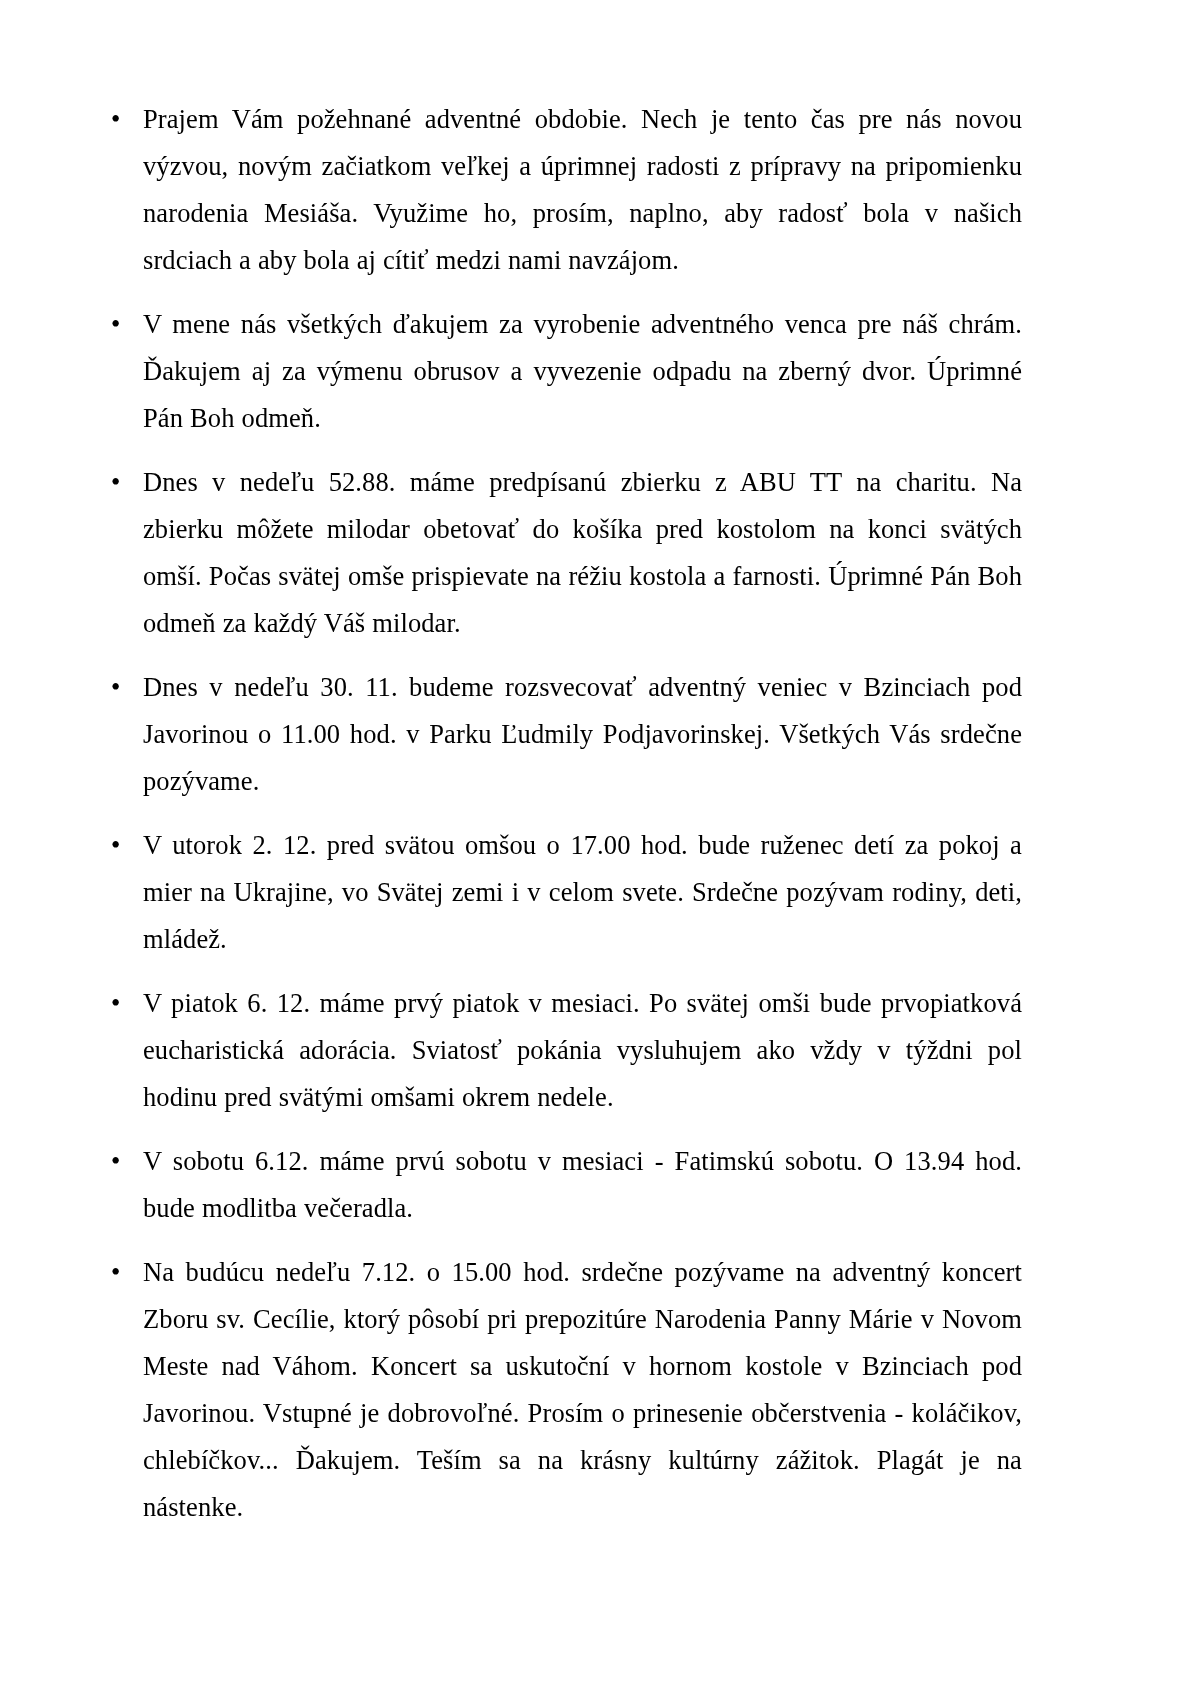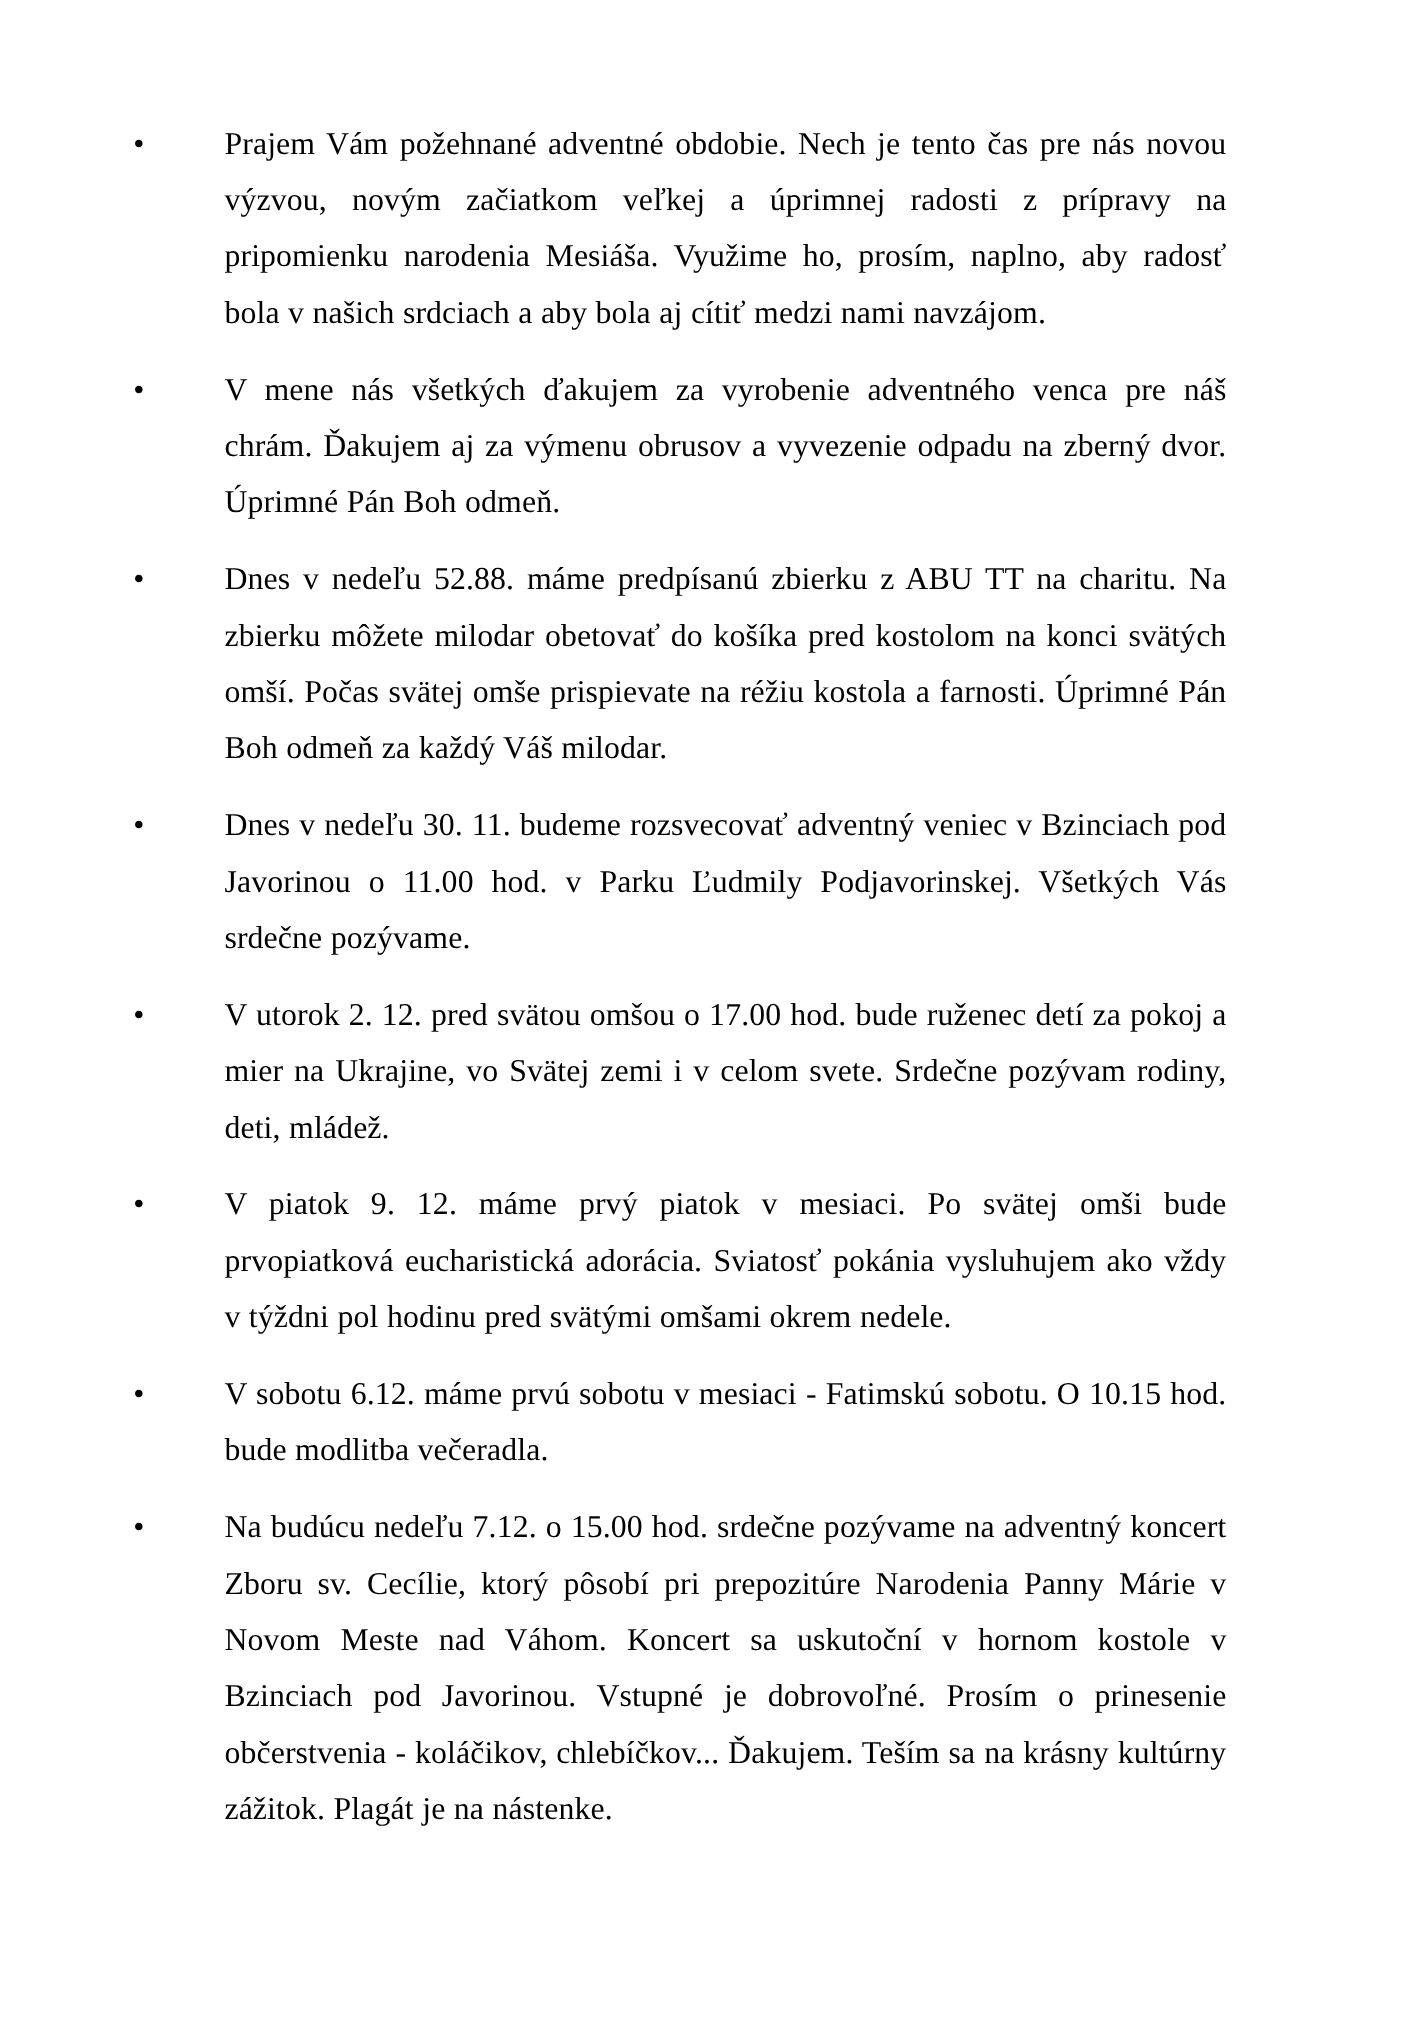--- a/index.html
+++ b/index.html
@@ -54,21 +54,20 @@
     top: 0;
     width: 20px;
     line-height: 47px;
     font-size: 26.5px;
     text-align: left;
   }
   li.announcement .para-text {
     display: block;
     text-align: justify;
     text-align-last: left;
-    margin-left: 44px;
   }
 </style>
 </head>
 <body>
 
 <div class="page">
   <div class="content">
     <ul class="announcements">
         <li class="announcement">
           <span class="bullet-marker">•</span>
@@ -85,25 +84,25 @@
         <li class="announcement">
           <span class="bullet-marker">•</span>
           <span class="para-text">Dnes v nedeľu 30. 11. budeme rozsvecovať adventný veniec v Bzinciach pod Javorinou o 11.00 hod. v Parku Ľudmily Podjavorinskej. Všetkých Vás srdečne pozývame.</span>
         </li>
         <li class="announcement">
           <span class="bullet-marker">•</span>
           <span class="para-text">V utorok 2. 12. pred svätou omšou o 17.00 hod. bude ruženec detí za pokoj a mier na Ukrajine, vo Svätej zemi i v celom svete. Srdečne pozývam rodiny, deti, mládež.</span>
         </li>
         <li class="announcement">
           <span class="bullet-marker">•</span>
-          <span class="para-text">V piatok 9. 12. máme prvý piatok v mesiaci. Po svätej omši bude prvopiatková eucharistická adorácia. Sviatosť pokánia vysluhujem ako vždy v týždni pol hodinu pred svätými omšami okrem nedele.</span>
+          <span class="para-text">V piatok 6. 12. máme prvý piatok v mesiaci. Po svätej omši bude prvopiatková eucharistická adorácia. Sviatosť pokánia vysluhujem ako vždy v týždni pol hodinu pred svätými omšami okrem nedele.</span>
         </li>
         <li class="announcement">
           <span class="bullet-marker">•</span>
-          <span class="para-text">V sobotu 6.12. máme prvú sobotu v mesiaci - Fatimskú sobotu. O 10.15 hod. bude modlitba večeradla.</span>
+          <span class="para-text">V sobotu 6.12. máme prvú sobotu v mesiaci - Fatimskú sobotu. O 13.94 hod. bude modlitba večeradla.</span>
         </li>
         <li class="announcement">
           <span class="bullet-marker">•</span>
           <span class="para-text">Na budúcu nedeľu 7.12. o 15.00 hod. srdečne pozývame na adventný koncert Zboru sv. Cecílie, ktorý pôsobí pri prepozitúre Narodenia Panny Márie v Novom Meste nad Váhom. Koncert sa uskutoční v hornom kostole v Bzinciach pod Javorinou. Vstupné je dobrovoľné. Prosím o prinesenie občerstvenia - koláčikov, chlebíčkov... Ďakujem. Teším sa na krásny kultúrny zážitok. Plagát je na nástenke.</span>
         </li>
       </ul>
   </div>
 </div>
 
 </body></html>

